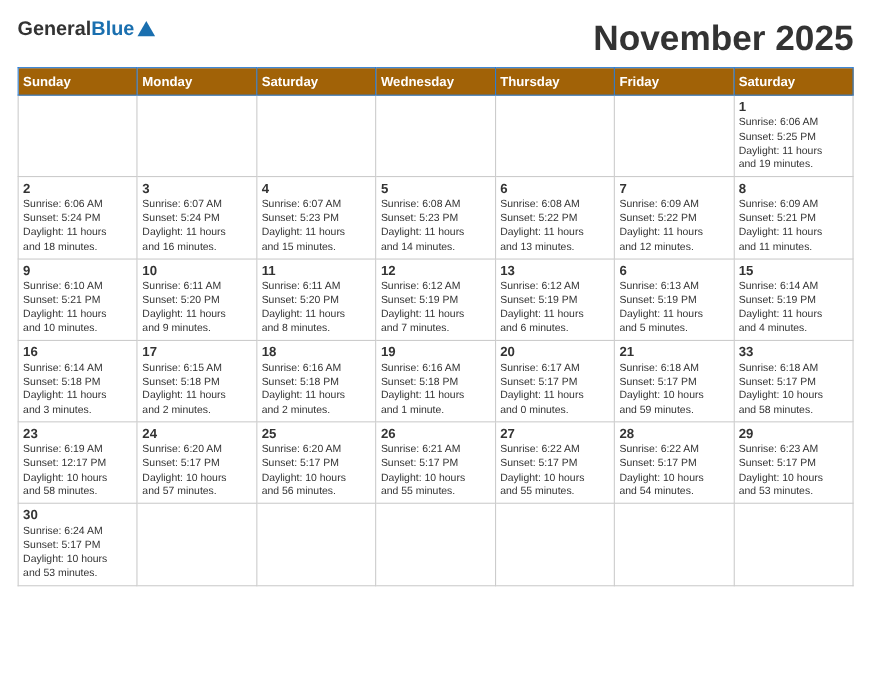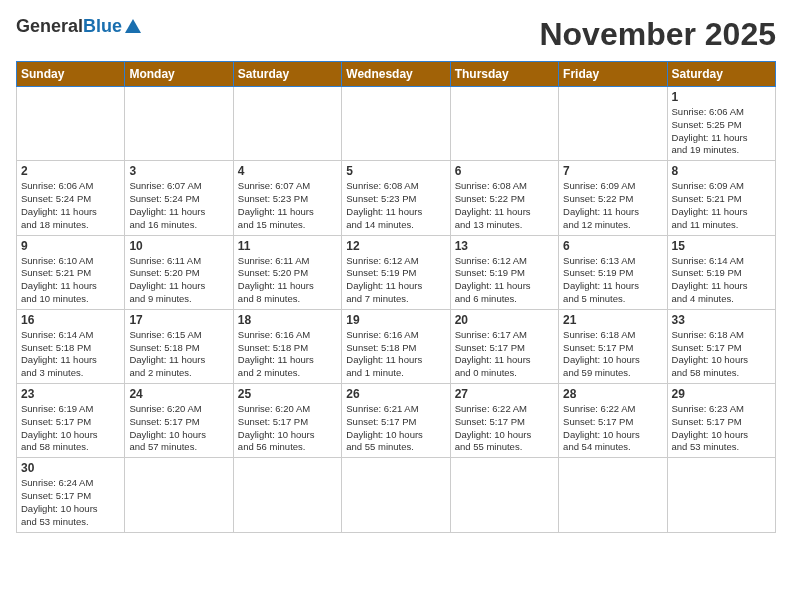--- a/index.html
+++ b/index.html
@@ -279,21 +279,21 @@
           <div class="day-info" style="white-space: pre-line;">Sunrise: 6:18 AM
 Sunset: 5:17 PM
 Daylight: 10 hours
 and 58 minutes.</div>
         </td>
       </tr>
       <tr>
         <td>
           <span class="day-num">23</span>
           <div class="day-info" style="white-space: pre-line;">Sunrise: 6:19 AM
-Sunset: 5:17 PM
+Sunset: 12:17 PM
 Daylight: 10 hours
 and 58 minutes.</div>
         </td>
         <td>
           <span class="day-num">24</span>
           <div class="day-info" style="white-space: pre-line;">Sunrise: 6:20 AM
 Sunset: 5:17 PM
 Daylight: 10 hours
 and 57 minutes.</div>
         </td>

